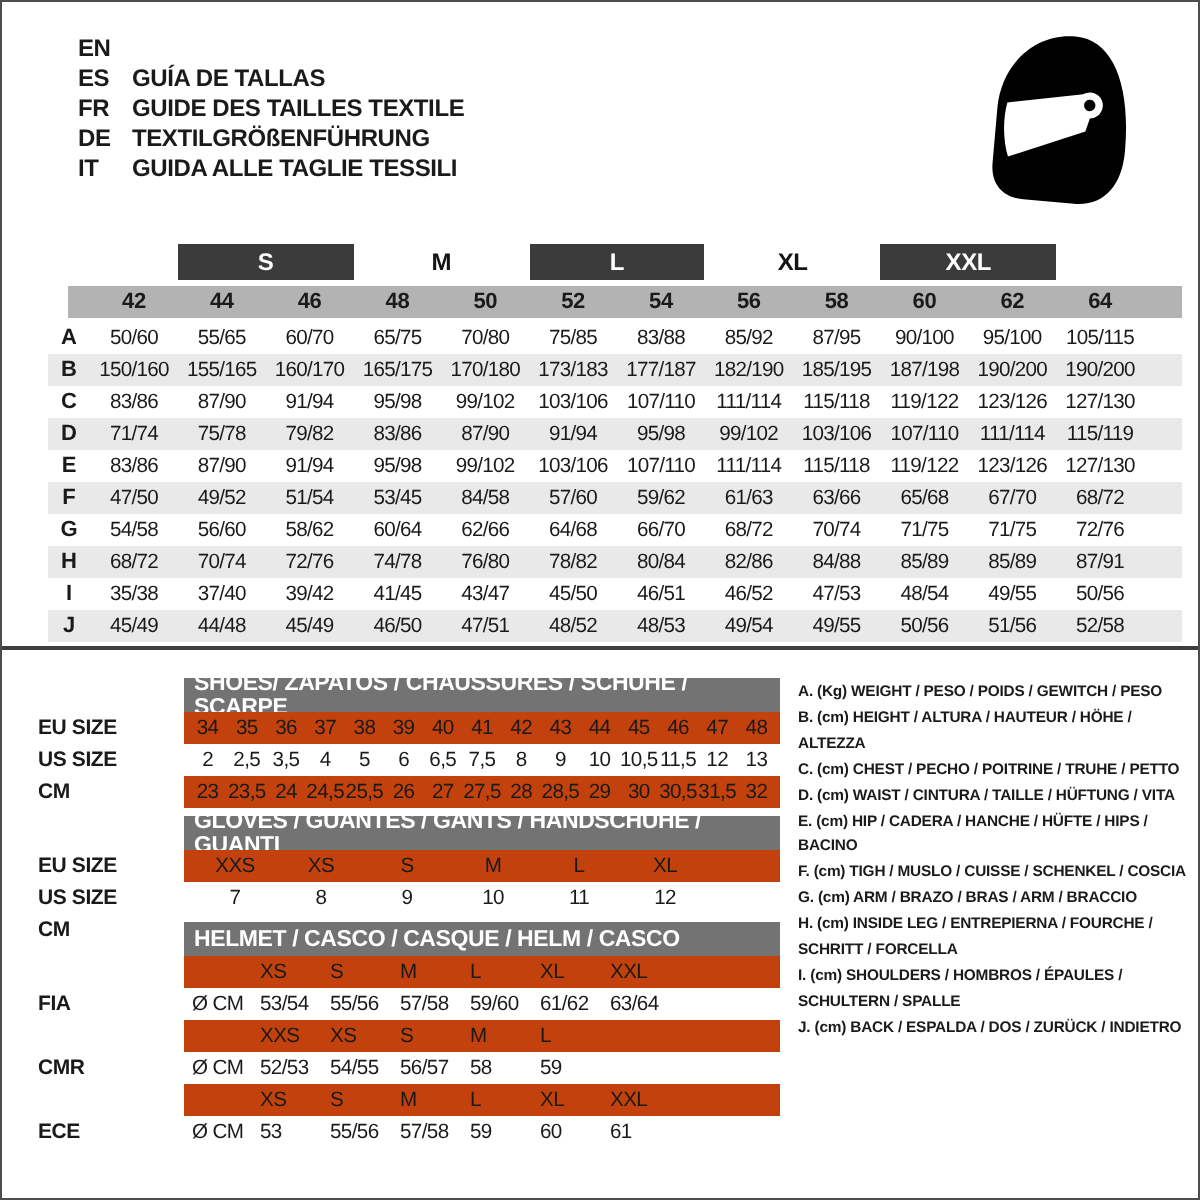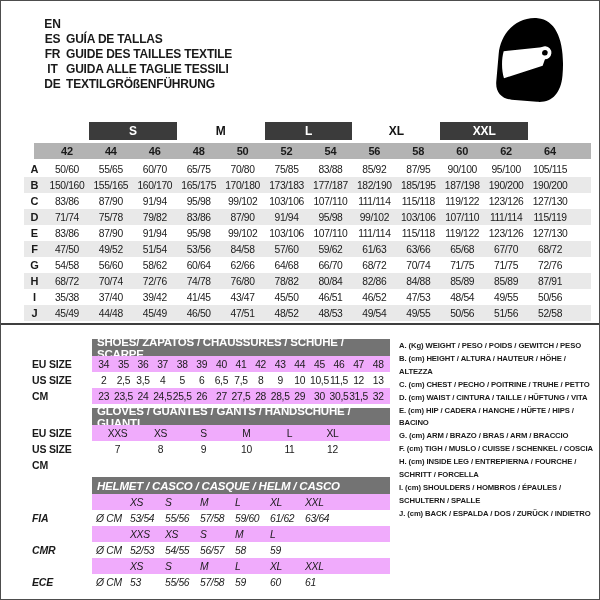--- a/index.html
+++ b/index.html
@@ -3,21 +3,21 @@
 <meta charset="utf-8">
 <style>
   html,body{margin:0;padding:0;background:#fff;}
   .page{
     position:relative;width:598px;height:598px;border:1px solid #4d4d4d;
     background:#fff;font-family:"Liberation Sans",sans-serif;color:#1a1a1a;
     overflow:hidden;
   }
   
   .langs{position:absolute;left:38px;top:16px;}
-  .lang{display:flex;font-weight:700;font-size:12px;line-height:15px;letter-spacing:-0.2px;text-align:center;}
+  .lang{display:flex;font-weight:700;font-size:12px;line-height:15px;letter-spacing:-0.2px;}
   .lang .code{width:27px;}
   .helmet-wrap{position:absolute;left:492px;top:13px;width:76px;height:92px;}
   
   .main{position:absolute;left:23px;top:121px;width:567px;}
   .grow{display:grid;grid-template-columns:21px repeat(12,1fr) 19px;height:18px;margin-bottom:3px;}
   .gbox{background:#3b3b3b;color:#fff;font-weight:700;font-size:12px;display:flex;align-items:center;justify-content:center;letter-spacing:-0.2px;}
   .glabel{color:#141414;font-weight:700;font-size:12px;display:flex;align-items:center;justify-content:center;letter-spacing:-0.2px;}
   .g-s{grid-column:3/5;} .g-m{grid-column:5/7;} .g-l{grid-column:7/9;} .g-xl{grid-column:9/11;} .g-xxl{grid-column:11/13;}
   .numrow{
     display:grid;grid-template-columns:21px repeat(12,1fr) 19px;height:16px;align-items:center;
@@ -25,27 +25,27 @@
     font-weight:700;font-size:11px;text-align:center;letter-spacing:-0.2px;margin-bottom:2px;
   }
   .trow{display:grid;grid-template-columns:21px repeat(12,1fr) 19px;height:16px;align-items:center;
     font-size:10.3px;text-align:center;letter-spacing:-0.35px;}
   .trow:nth-child(even){background:#e9e9e9;}
   .trow .letter{font-weight:700;font-size:11px;letter-spacing:0;}
   
   .divider{position:absolute;left:0;top:322px;width:598px;height:2px;background:#3f3f3f;}
   
   .ltable{position:absolute;left:0;width:390px;}
-  .t-shoes{top:338px;} .t-gloves{top:407px;} .t-helmet{top:476px;font-style:italic;}
+  .t-shoes{top:338px;} .t-gloves{top:407px;} .t-helmet{top:460px;}
   .hbar{margin-left:91px;width:298px;height:17px;background:#737373;color:#fff;font-weight:700;
     font-size:11.5px;display:flex;align-items:center;padding-left:5px;box-sizing:border-box;letter-spacing:-0.2px;}
   .srow{display:grid;grid-template-columns:91px 298px;height:16px;align-items:center;}
-  .rlabel{padding-left:31px;font-weight:700;font-size:10.5px;letter-spacing:-0.2px;}
+  .rlabel{padding-left:18px;font-weight:700;font-size:10.5px;letter-spacing:-0.2px;}
   .vals{height:16px;display:grid;align-items:center;font-size:10.3px;letter-spacing:-0.3px;box-sizing:border-box;}
-  .vals.gray{background:#f0abfc;}
+  .vals.gray{background:#c2410c;}
   .shoes-vals{grid-template-columns:repeat(15,1fr);text-align:center;padding:0 2px;}
   .gloves-vals{grid-template-columns:repeat(6,43px) 1fr;text-align:center;padding-left:4px;}
   .helm-vals{grid-template-columns:34px repeat(6,35px) 1fr;text-align:left;padding-left:4px;}
   .helm-vals span{font-weight:400;}
   
   .legend{position:absolute;left:398px;top:339px;width:199px;}
   .legend-item{font-weight:700;font-size:7.7px;line-height:12.9px;letter-spacing:-0.1px;}
 </style>
 </head>
 <body>
@@ -58,26 +58,26 @@
       </div>
       <div class="lang">
         <span class="code">ES</span>
         <span>GUÍA DE TALLAS</span>
       </div>
       <div class="lang">
         <span class="code">FR</span>
         <span>GUIDE DES TAILLES TEXTILE</span>
       </div>
       <div class="lang">
+        <span class="code">DE</span>
+        <span>TEXTILGRÖßENFÜHRUNG</span>
+      </div>
+      <div class="lang">
         <span class="code">IT</span>
         <span>GUIDA ALLE TAGLIE TESSILI</span>
-      </div>
-      <div class="lang">
-        <span class="code">DE</span>
-        <span>TEXTILGRÖßENFÜHRUNG</span>
       </div>
     </div>
 
   <div class="helmet-wrap">
     <svg width="76" height="92" viewBox="0 0 72 86" style="transform:rotate(5deg);">
       <path d="M39,3 C19,3 5,20 5,40 L5,66 C5,76 11,82 21,82 L45,82 C59,82 67,72 67,55 C67,24 57,3 39,3 Z" fill="#000"></path>
       <path d="M9.5,37 L45,30 C49,29.3 51.5,32 50.5,35.5 L47.5,47.5 L12,62.5 C9,55 8,45 9.5,37 Z" fill="#fff"></path>
       <circle cx="48.5" cy="35" r="6.2" fill="#fff"></circle>
       <circle cx="48.5" cy="35" r="2.7" fill="#000"></circle>
     </svg>
@@ -180,21 +180,21 @@
           <span>115/118</span>
           <span>119/122</span>
           <span>123/126</span>
           <span>127/130</span>
         </div>
         <div class="trow">
           <span class="letter">F</span>
           <span>47/50</span>
           <span>49/52</span>
           <span>51/54</span>
-          <span>53/56</span>
+          <span>53/45</span>
           <span>84/58</span>
           <span>57/60</span>
           <span>59/62</span>
           <span>61/63</span>
           <span>63/66</span>
           <span>65/68</span>
           <span>67/70</span>
           <span>68/72</span>
         </div>
         <div class="trow">
@@ -436,20 +436,20 @@
         </div>
       </div>
   </div>
 
   <div class="legend">
       <div class="legend-item">A. (Kg) WEIGHT / PESO / POIDS / GEWITCH / PESO</div>
       <div class="legend-item">B. (cm) HEIGHT / ALTURA / HAUTEUR / HÖHE / ALTEZZA</div>
       <div class="legend-item">C. (cm) CHEST / PECHO / POITRINE / TRUHE / PETTO</div>
       <div class="legend-item">D. (cm) WAIST / CINTURA / TAILLE / HÜFTUNG / VITA</div>
       <div class="legend-item">E. (cm) HIP / CADERA / HANCHE / HÜFTE / HIPS /  BACINO</div>
+      <div class="legend-item">F. (cm) TIGH / MUSLO / CUISSE / SCHENKEL / COSCIA</div>
       <div class="legend-item">G. (cm) ARM  / BRAZO / BRAS / ARM / BRACCIO</div>
-      <div class="legend-item">F. (cm) TIGH / MUSLO / CUISSE / SCHENKEL / COSCIA</div>
       <div class="legend-item">H. (cm) INSIDE LEG / ENTREPIERNA / FOURCHE / SCHRITT / FORCELLA</div>
       <div class="legend-item">I.  (cm) SHOULDERS / HOMBROS / ÉPAULES / SCHULTERN / SPALLE</div>
       <div class="legend-item">J. (cm) BACK / ESPALDA / DOS / ZURÜCK / INDIETRO</div>
     </div>
 
 </div>
 
 </body></html>

